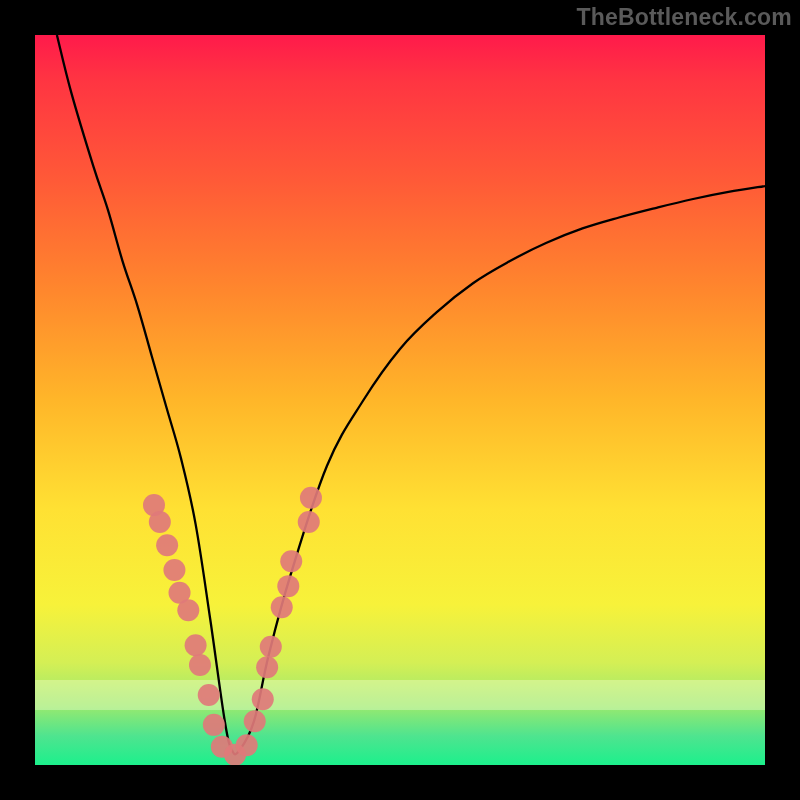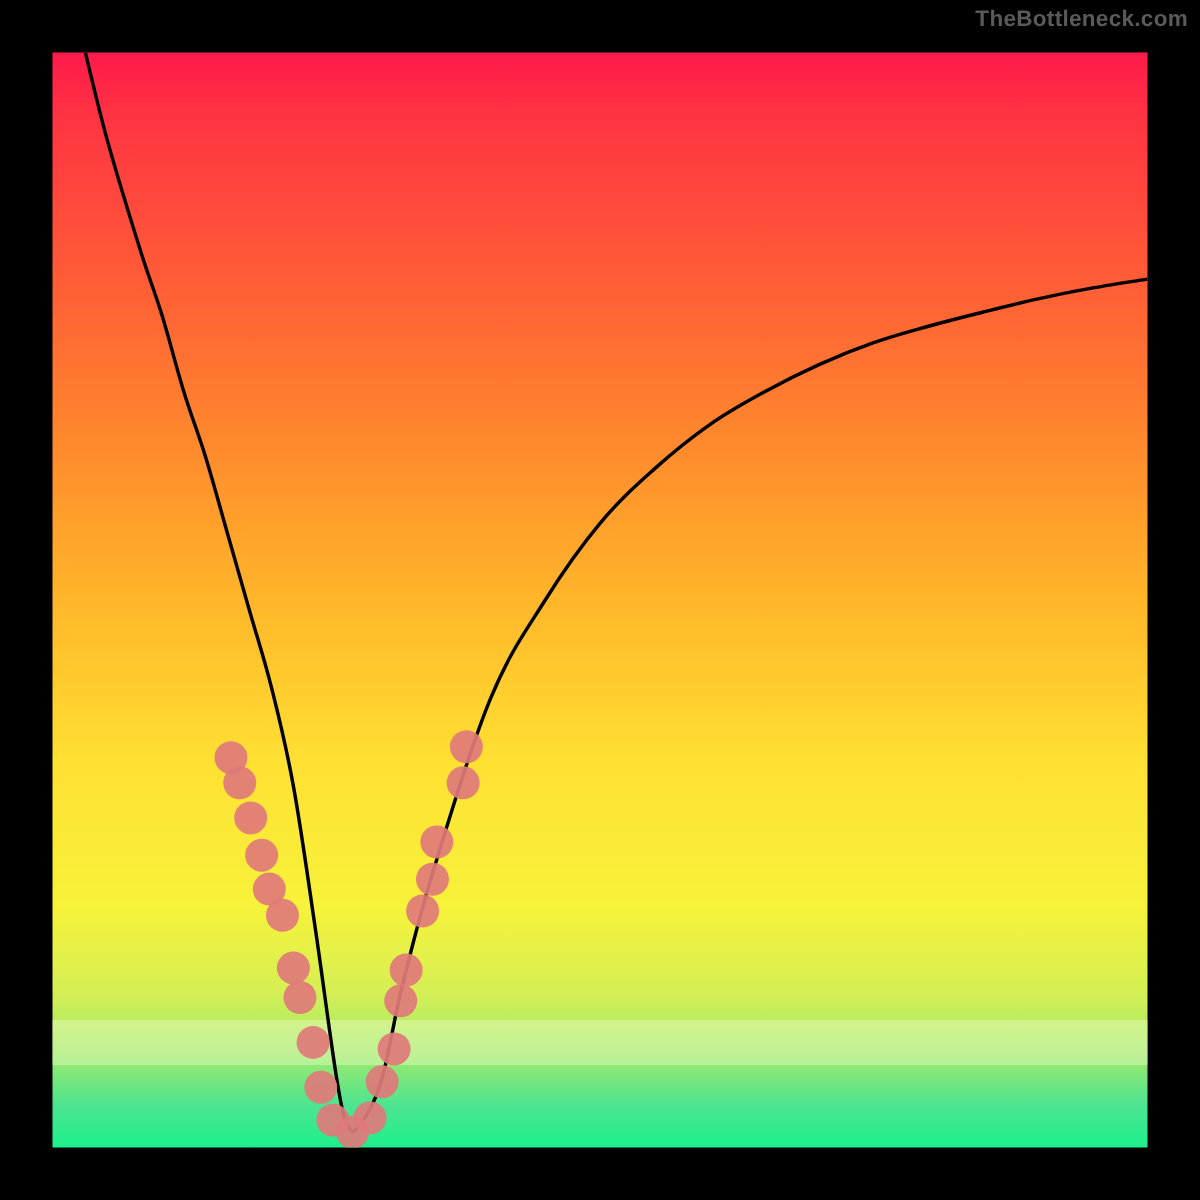--- a/index.html
+++ b/index.html
@@ -53,21 +53,21 @@
     position: absolute;
     left: 35px;
     top: 35px;
     width: 730px;
     height: 730px;
   }
   .watermark {
     position: absolute;
     top: 4px;
     right: 8px;
-    font-size: 15px;
+    font-size: 23px;
     font-weight: 600;
     color: #5a5a5a;
     letter-spacing: 0.2px;
   }
 </style>
 </head>
 <body>
 
 <div class="frame">
   <div class="plot-bg"></div>

